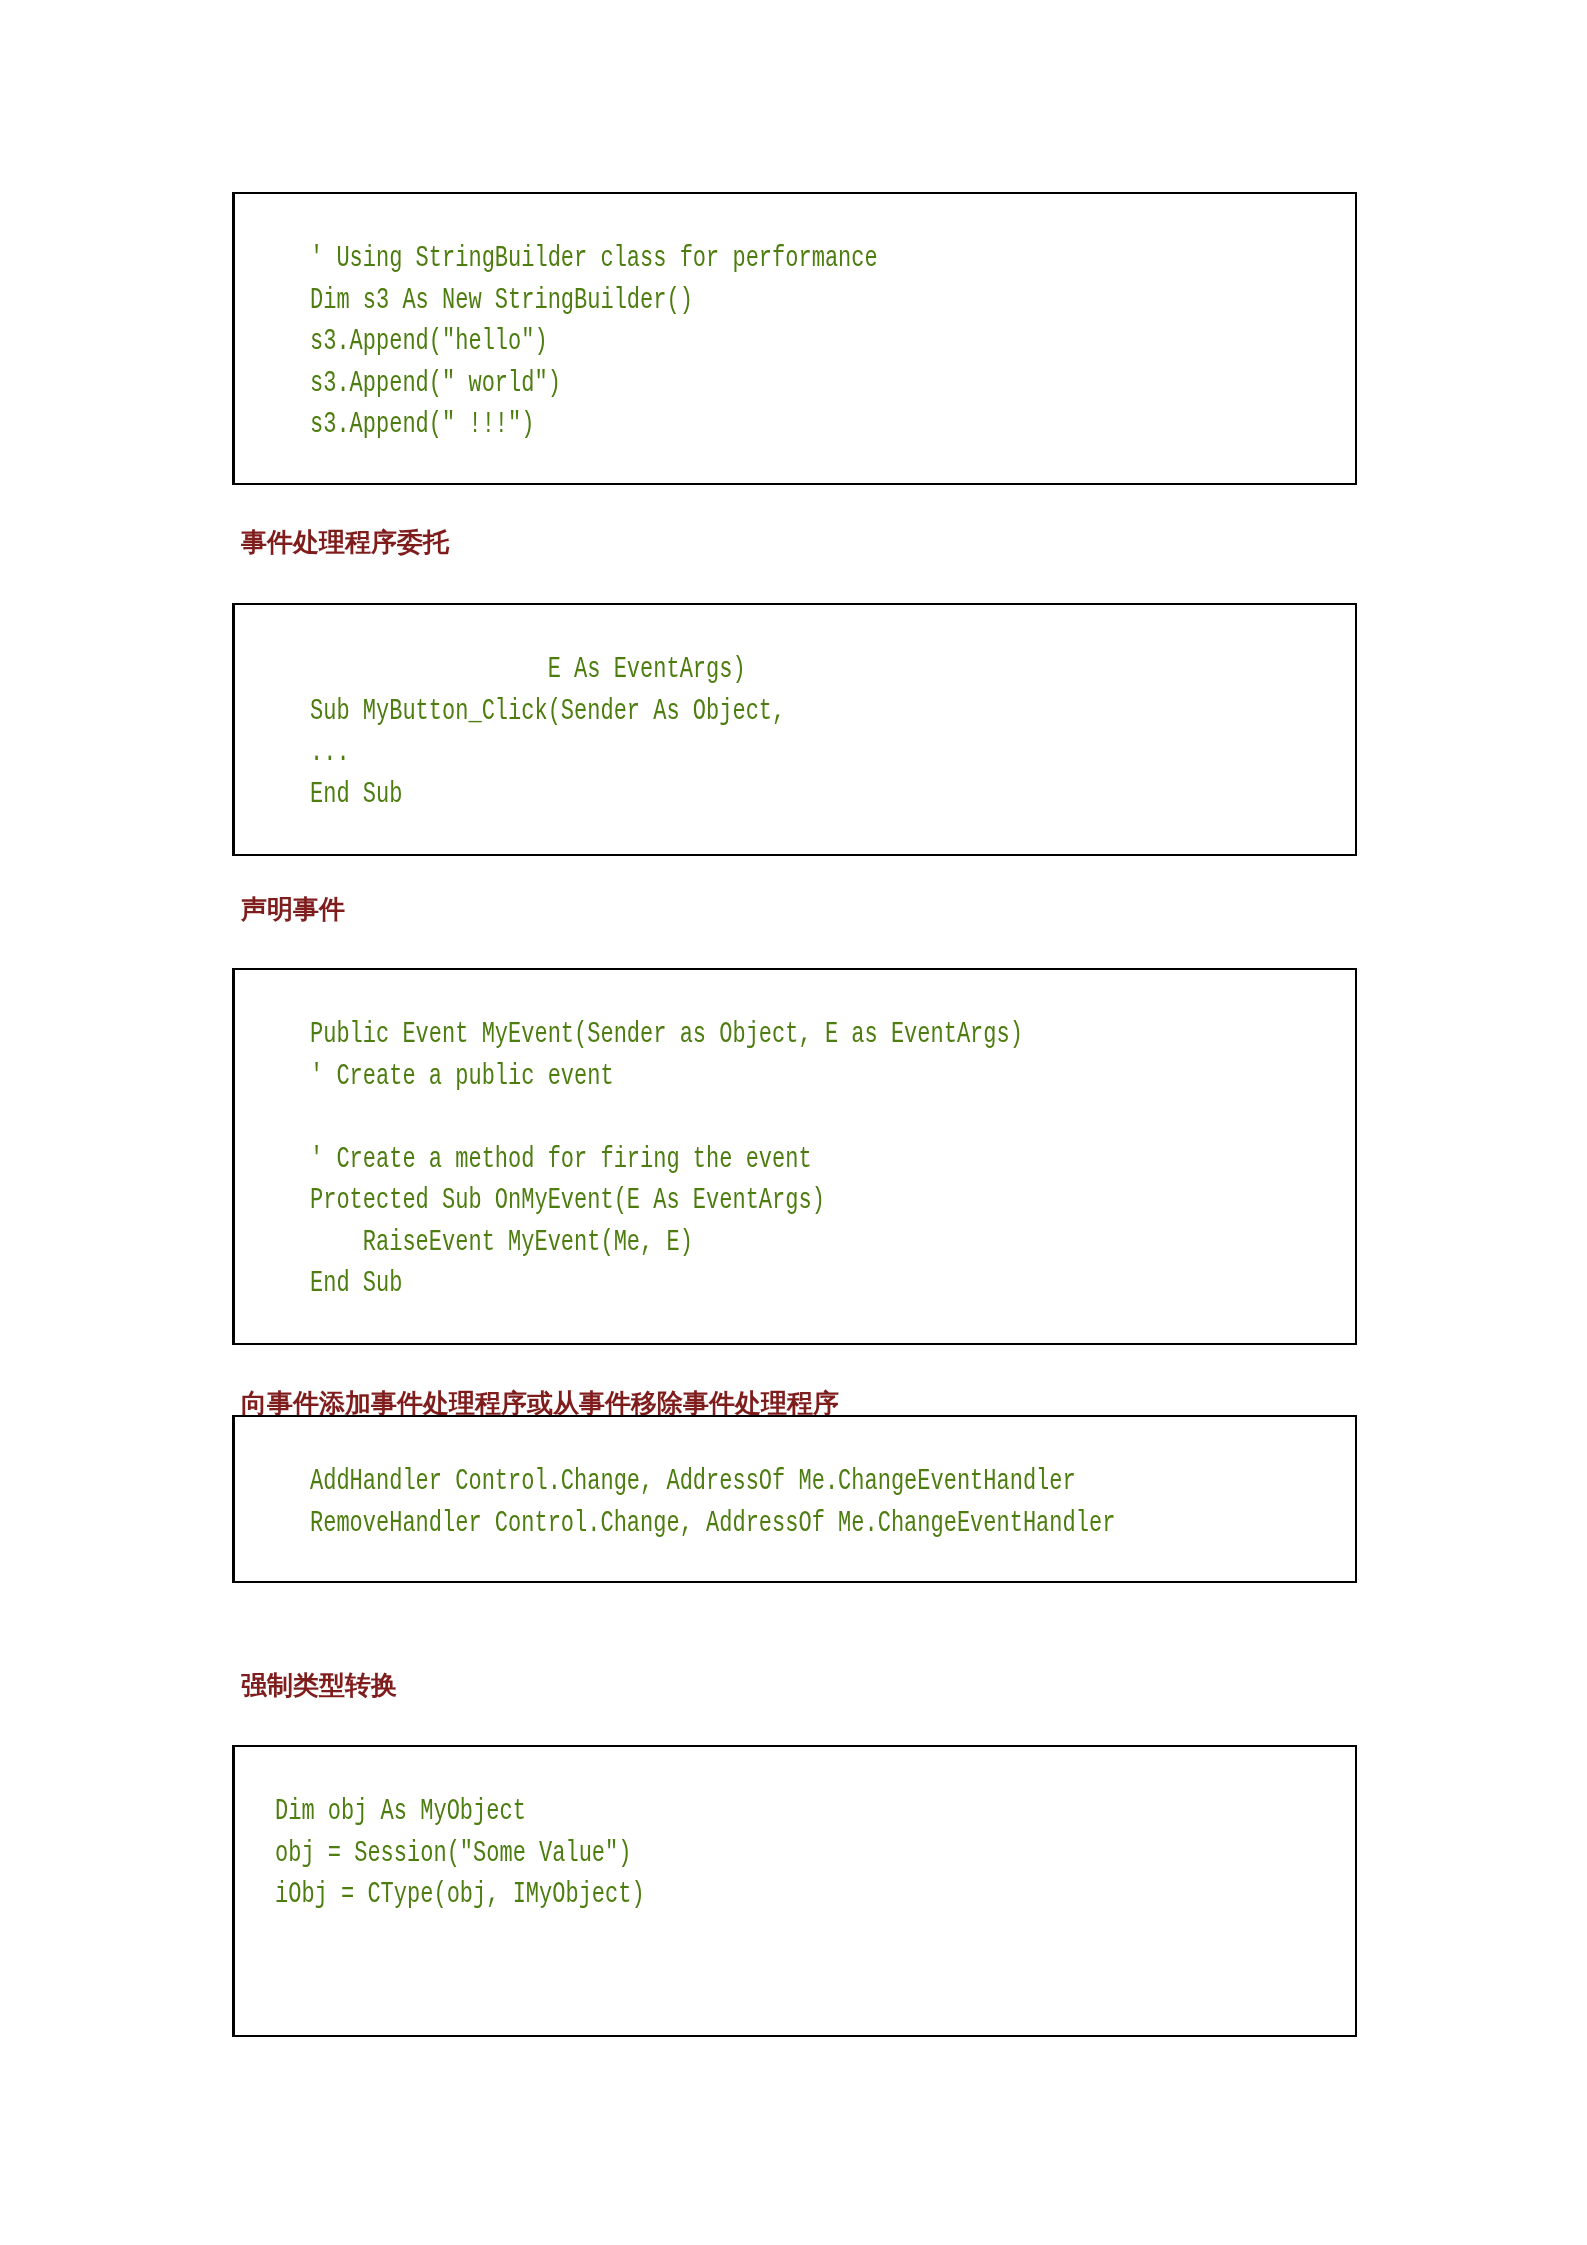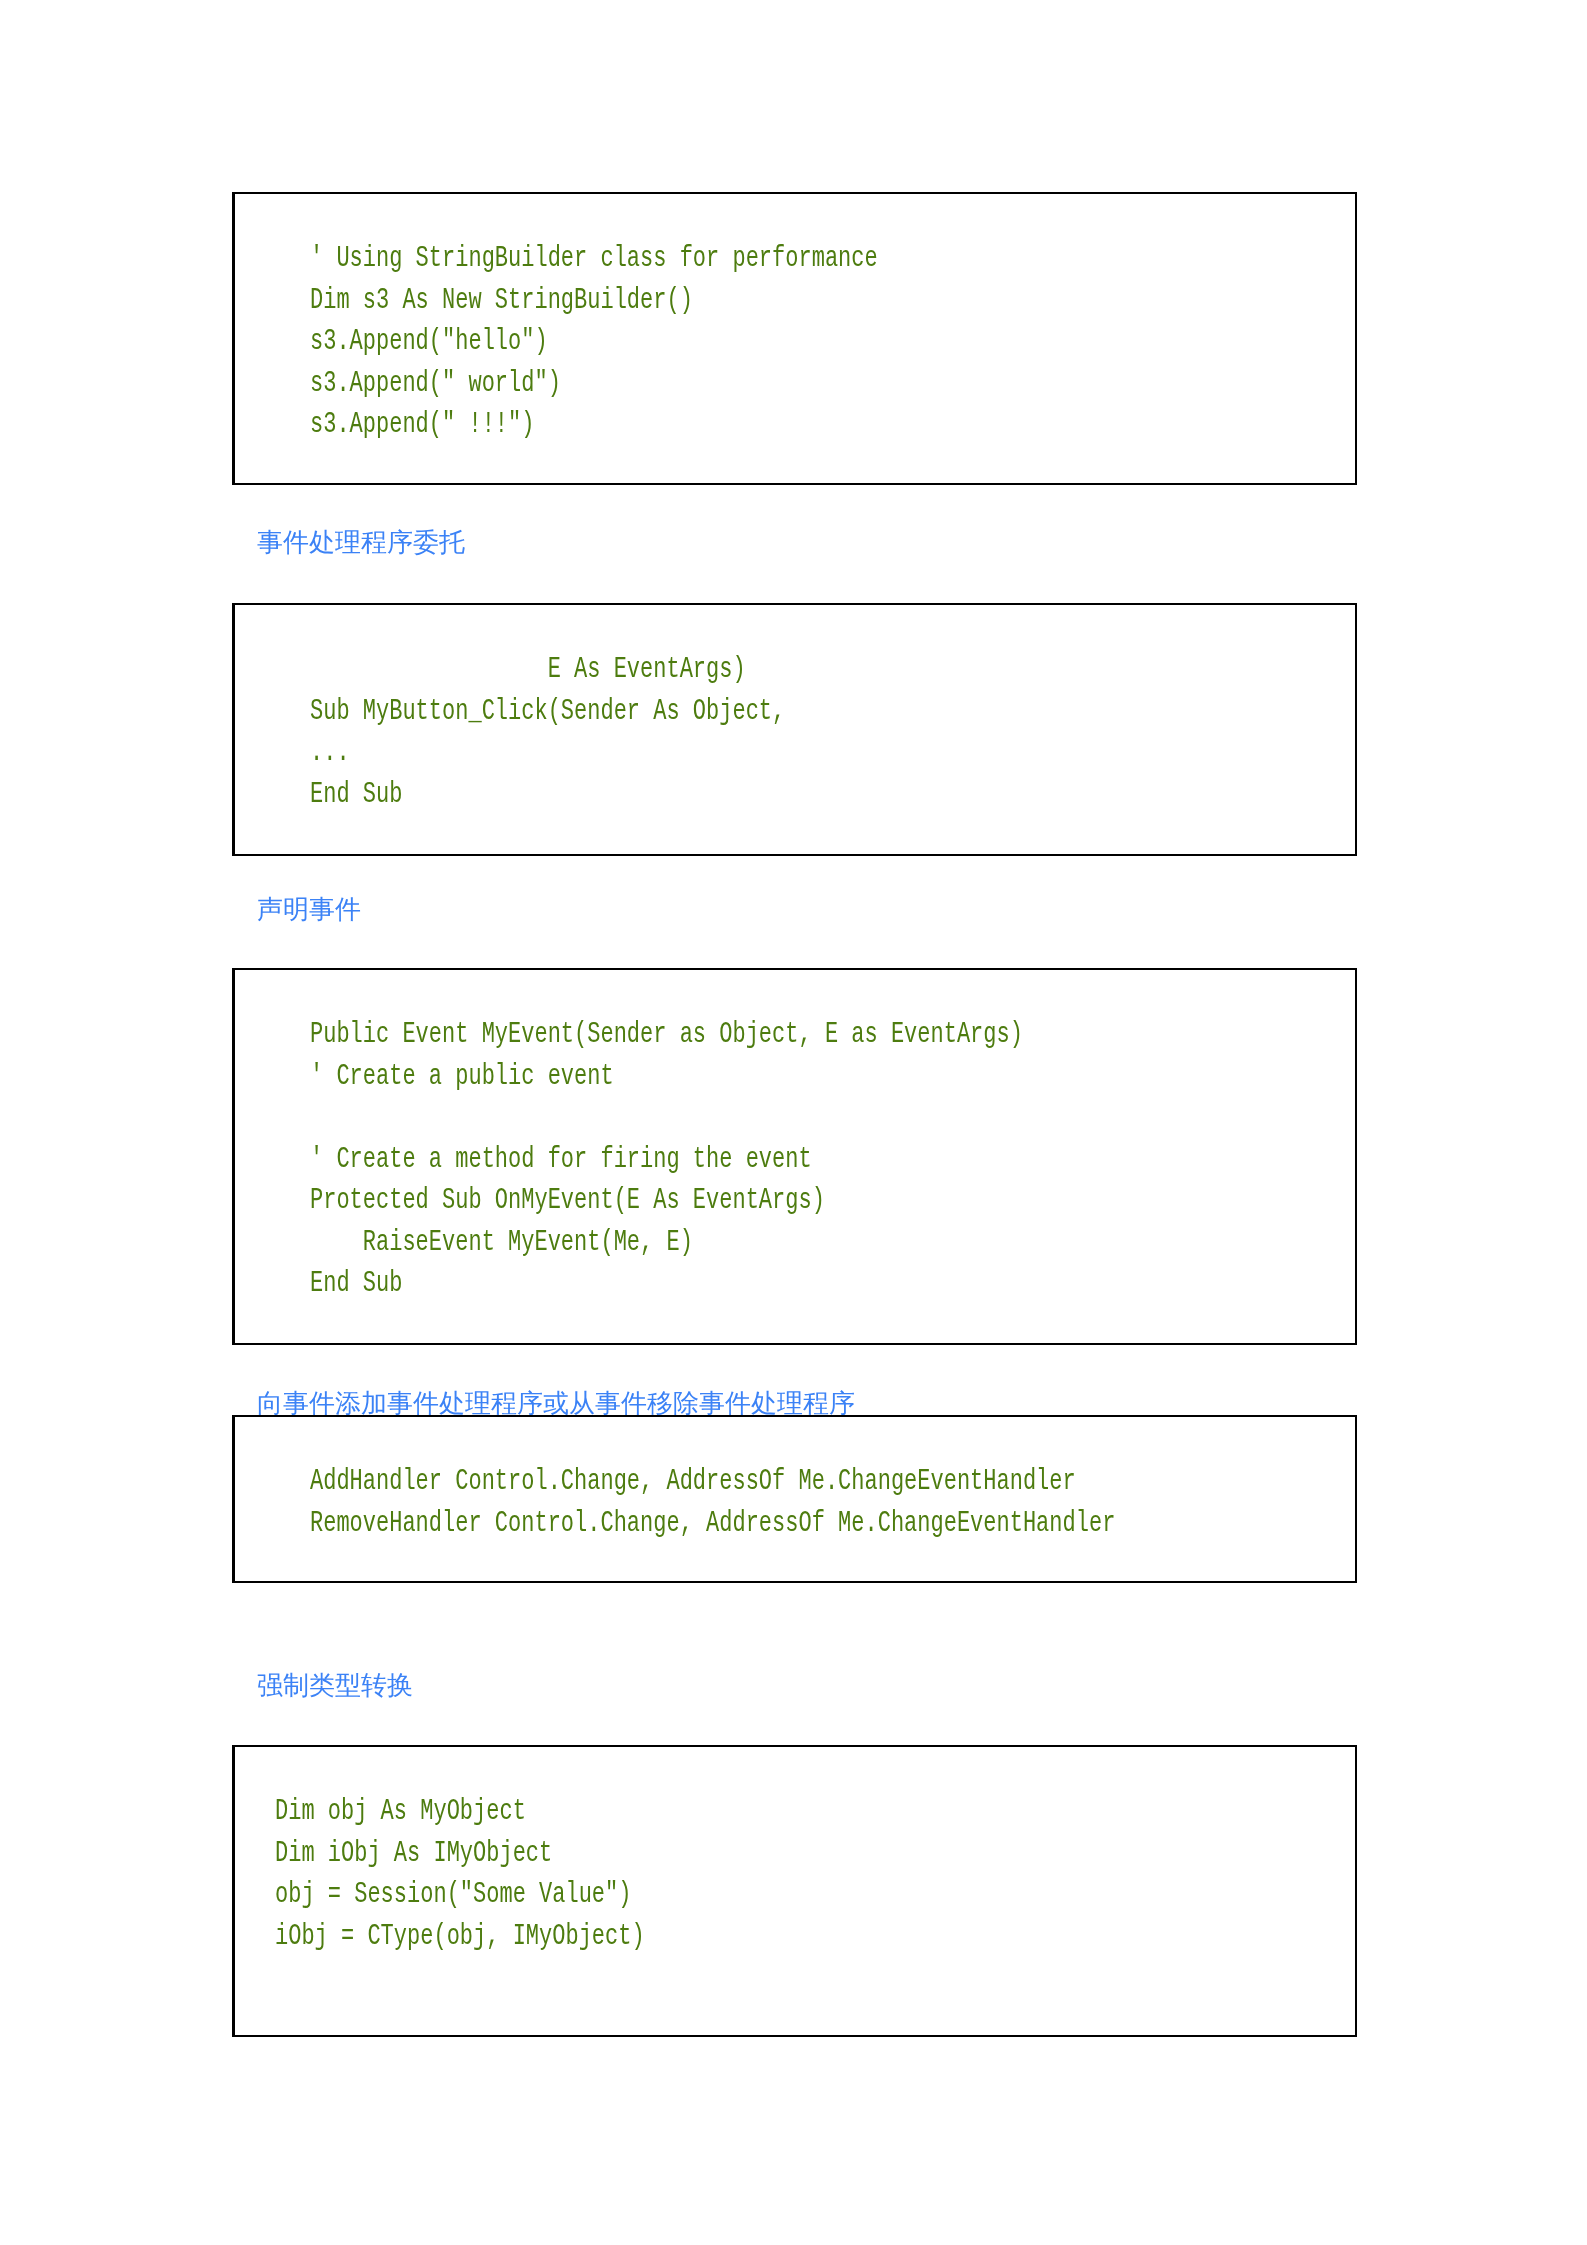--- a/index.html
+++ b/index.html
@@ -25,27 +25,27 @@
     font-size: 22px;
     color: #4d7c0f;
   }
   .code-line .txt {
     display: inline-block;
     transform: scaleY(1.32);
     transform-origin: left center;
   }
   .heading {
     position: absolute;
-    left: 257px;
+    left: 241px;
     height: 36px;
     line-height: 36px;
     font-family: "DejaVu Sans", sans-serif;
-    font-weight: normal;
+    font-weight: bold;
     font-size: 26px;
-    color: #3b82f6;
+    color: #7f1d1d;
     white-space: nowrap;
   }
 </style>
 </head>
 <body>
 
 <div class="page">
 
   <div class="code-box" style="top:192px; height:293px;">
     <span class="code-line"><span class="txt">' Using StringBuilder class for performance</span></span>
@@ -76,18 +76,17 @@
 
   <div class="heading" style="top:1385px;">向事件添加事件处理程序或从事件移除事件处理程序</div>
   <div class="code-box" style="top:1415px; height:168px;">
     <span class="code-line"><span class="txt">AddHandler Control.Change, AddressOf Me.ChangeEventHandler</span></span>
     <span class="code-line"><span class="txt">RemoveHandler Control.Change, AddressOf Me.ChangeEventHandler</span></span>
   </div>
 
   <div class="heading" style="top:1667px;">强制类型转换</div>
   <div class="code-box" style="top:1745px; height:292px;padding-left:40px;">
     <span class="code-line"><span class="txt">Dim obj As MyObject</span></span>
-    <span class="code-line"><span class="txt">Dim iObj As IMyObject</span></span>
     <span class="code-line"><span class="txt">obj = Session("Some Value")</span></span>
     <span class="code-line"><span class="txt">iObj = CType(obj, IMyObject)</span></span>
   </div>
 
 </div>
 
 </body></html>

